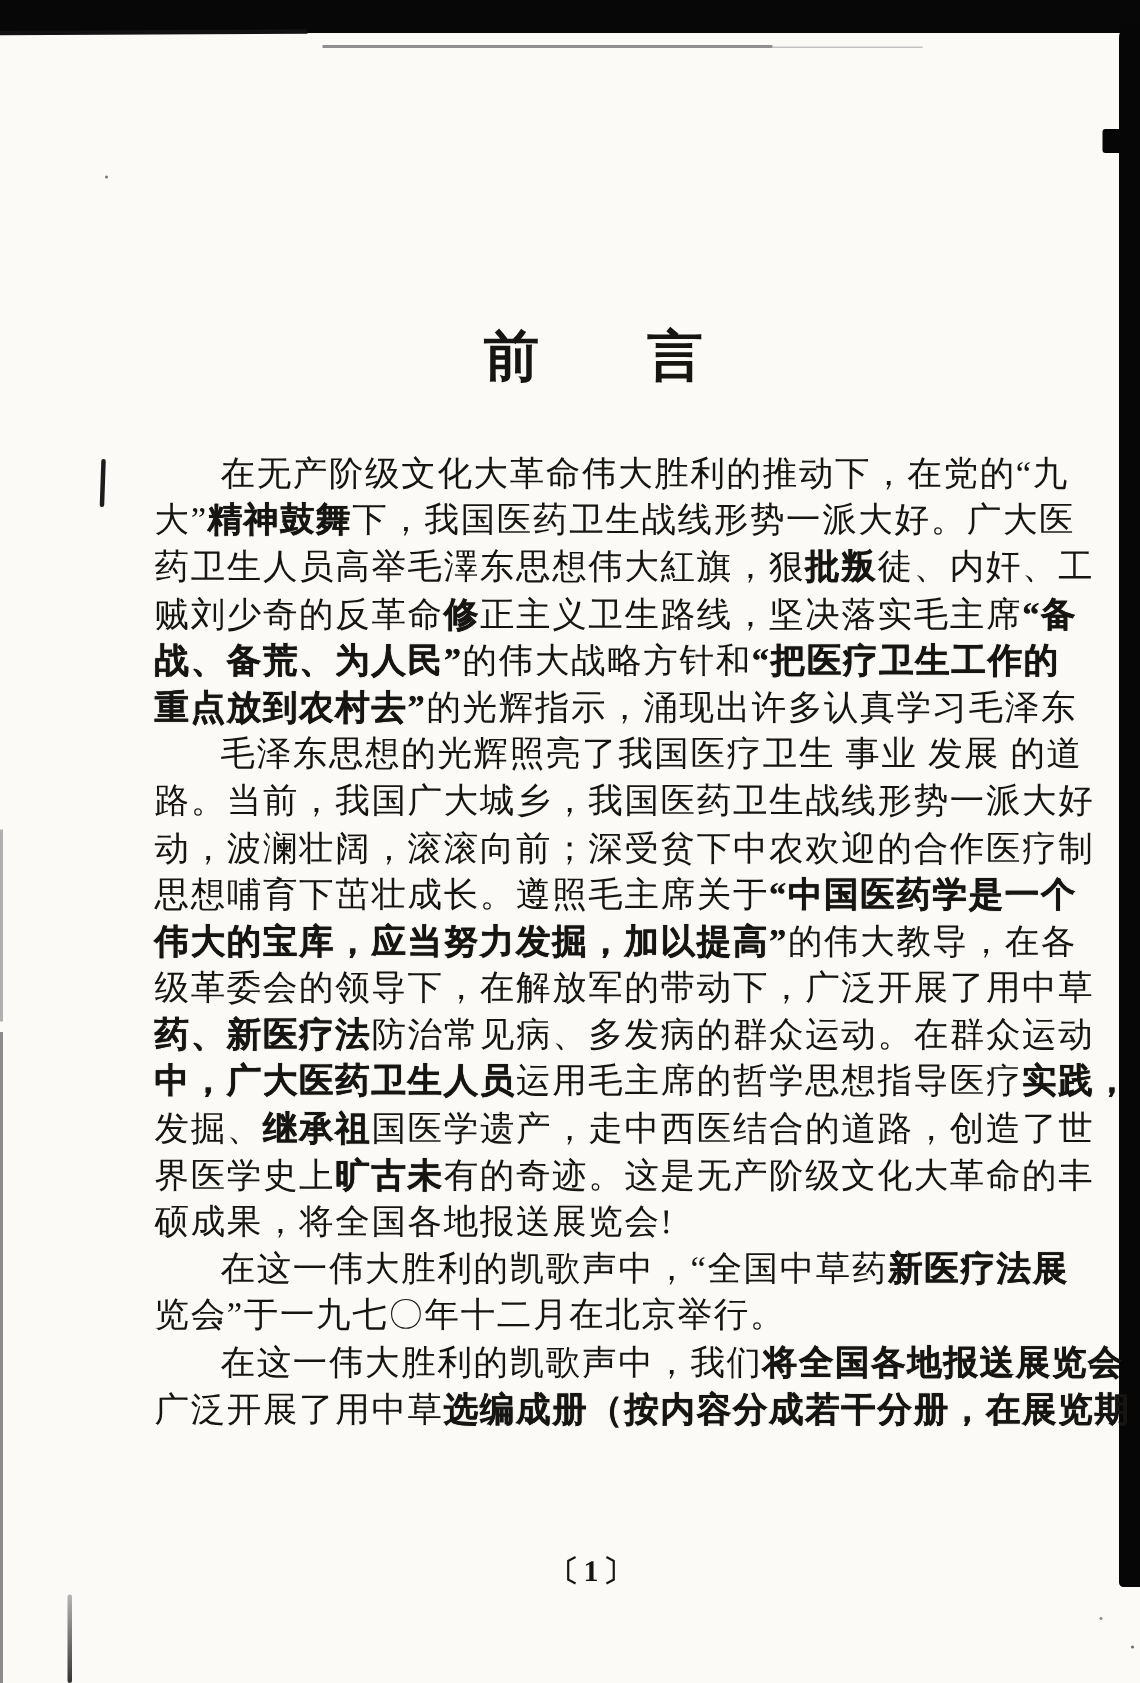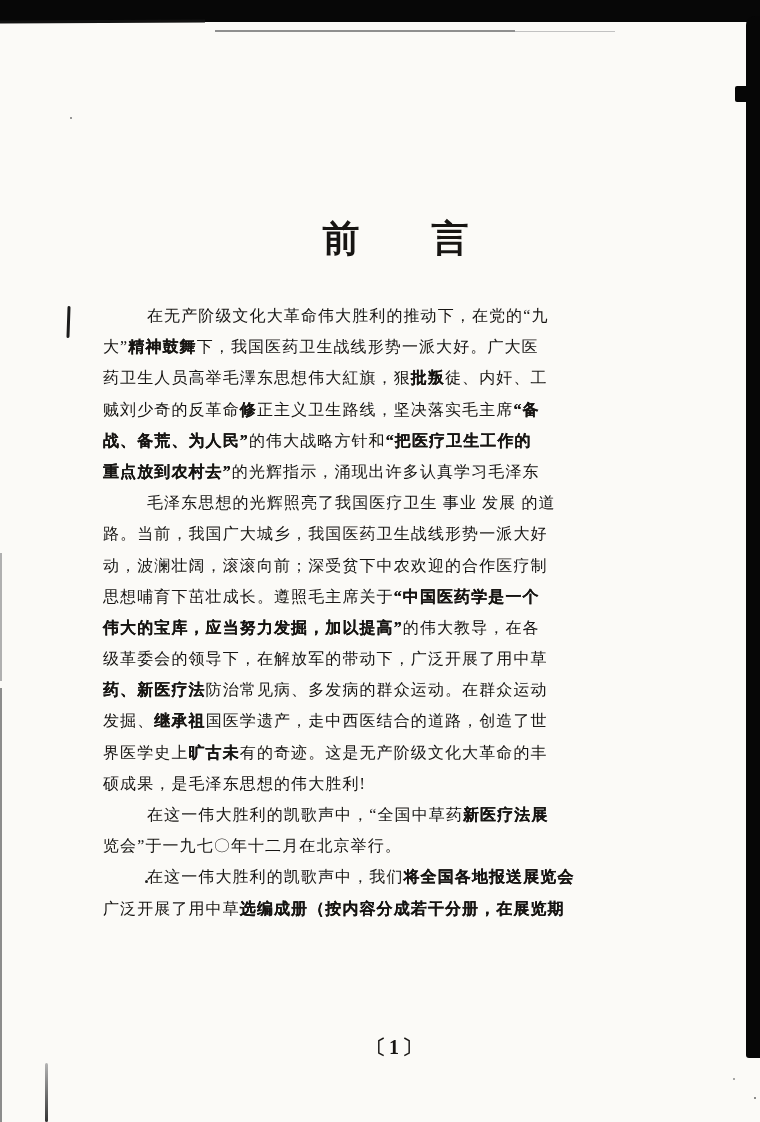--- a/index.html
+++ b/index.html
@@ -33,21 +33,21 @@
   .dot-3{top:1078px;left:733px;width:2px;height:2px;background:#8a8a8a;}
   .dot-4{top:1097px;left:754px;width:2px;height:2px;}
   
   .doc-title{
     position:absolute;top:220px;left:103px;width:585px;
     display:flex;justify-content:center;gap:72px;
     font-size:37px;font-weight:700;line-height:1;
   }
   .body-text{
     position:absolute;top:300px;left:103px;width:600px;
-    font-size:16px;line-height:31.2px;letter-spacing:1.1px;
+    font-size:23px;line-height:31.2px;letter-spacing:1.1px;
     white-space:nowrap;
   }
   .line{height:31.2px;}
   .line.indent{padding-left:44px;}
   .bold{font-weight:700;text-shadow:0 0 .5px currentColor;}
   .page-number{
     position:absolute;top:1034px;left:103px;width:585px;
     text-align:center;font-size:20px;font-weight:700;letter-spacing:3px;
   }
 </style>
@@ -83,23 +83,24 @@
       <div class="line"><span>贼刘少奇的反革命</span><span class="bold">修</span><span>正主义卫生路线，坚决落实毛主席</span><span class="bold">“备</span></div>
       <div class="line"><span class="bold">战、备荒、为人民”</span><span>的伟大战略方针和</span><span class="bold">“把医疗卫生工作的</span></div>
       <div class="line"><span class="bold">重点放到农村去”</span><span>的光辉指示，涌现出许多认真学习毛泽东</span></div>
       <div class="line indent"><span>毛泽东思想的光辉照亮了我国医疗卫生 事业 发展 的道</span></div>
       <div class="line"><span>路。当前，我国广大城乡，我国医药卫生战线形势一派大好</span></div>
       <div class="line"><span>动，波澜壮阔，滚滚向前；深受贫下中农欢迎的合作医疗制</span></div>
       <div class="line"><span>思想哺育下茁壮成长。遵照毛主席关于</span><span class="bold">“中国医药学是一个</span></div>
       <div class="line"><span class="bold">伟大的宝库，应当努力发掘，加以提高”</span><span>的伟大教导，在各</span></div>
       <div class="line"><span>级革委会的领导下，在解放军的带动下，广泛开展了用中草</span></div>
       <div class="line"><span class="bold">药、新医疗法</span><span>防治常见病、多发病的群众运动。在群众运动</span></div>
+      <div class="line"><span class="bold">中，广大医药卫生人员</span><span>运用毛主席的哲学思想指导医疗</span><span class="bold">实践，</span></div>
       <div class="line"><span>发掘、</span><span class="bold">继承祖</span><span>国医学遗产，走中西医结合的道路，创造了世</span></div>
       <div class="line"><span>界医学史上</span><span class="bold">旷古未</span><span>有的奇迹。这是无产阶级文化大革命的丰</span></div>
-      <div class="line"><span>硕成果，是毛泽东思想的伟大胜利!</span></div>
+      <div class="line"><span>硕成果，将全国各地报送展览会!</span></div>
       <div class="line indent"><span>在这一伟大胜利的凯歌声中，“全国中草药</span><span class="bold">新医疗法展</span></div>
       <div class="line"><span>览会”于一九七〇年十二月在北京举行。</span></div>
       <div class="line indent"><span>在这一伟大胜利的凯歌声中，我们</span><span class="bold">将全国各地报送展览会</span></div>
       <div class="line"><span>广泛开展了用中草</span><span class="bold">选编成册（按内容分成若干分册，在展览期</span></div>
     </div>
 
   <div class="page-number">〔1〕</div>
 
 </div>
 

